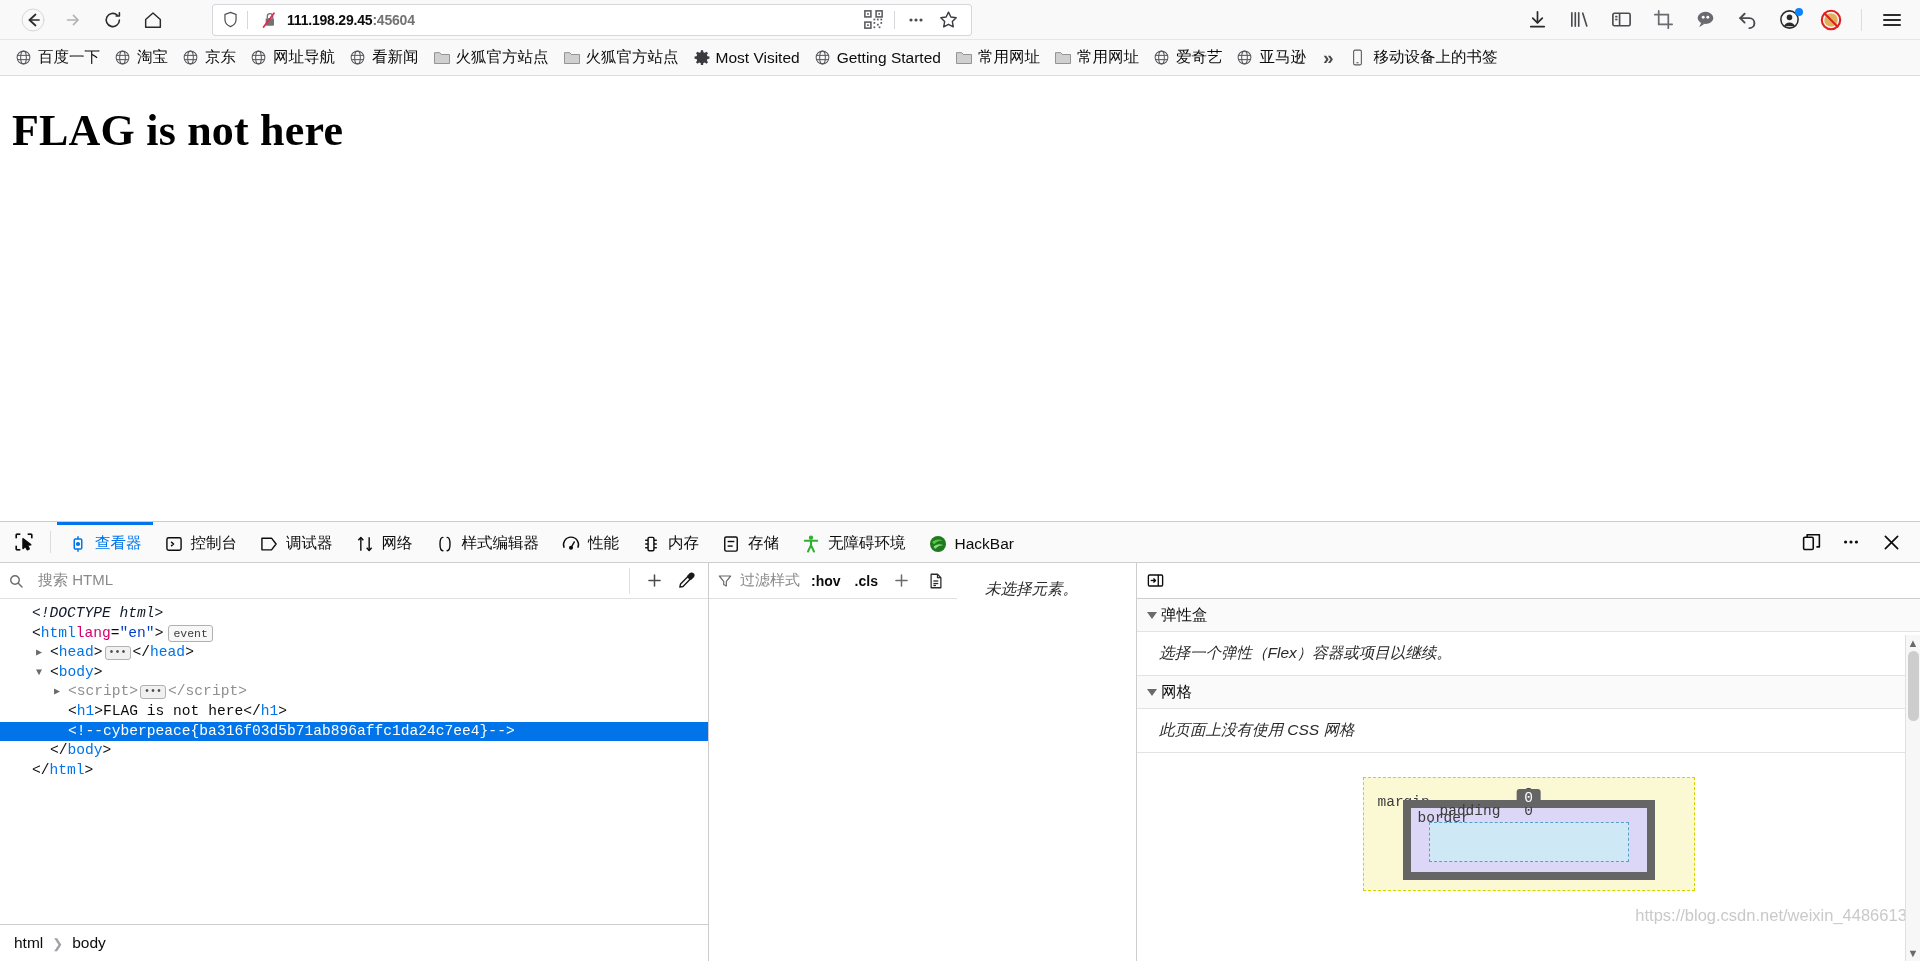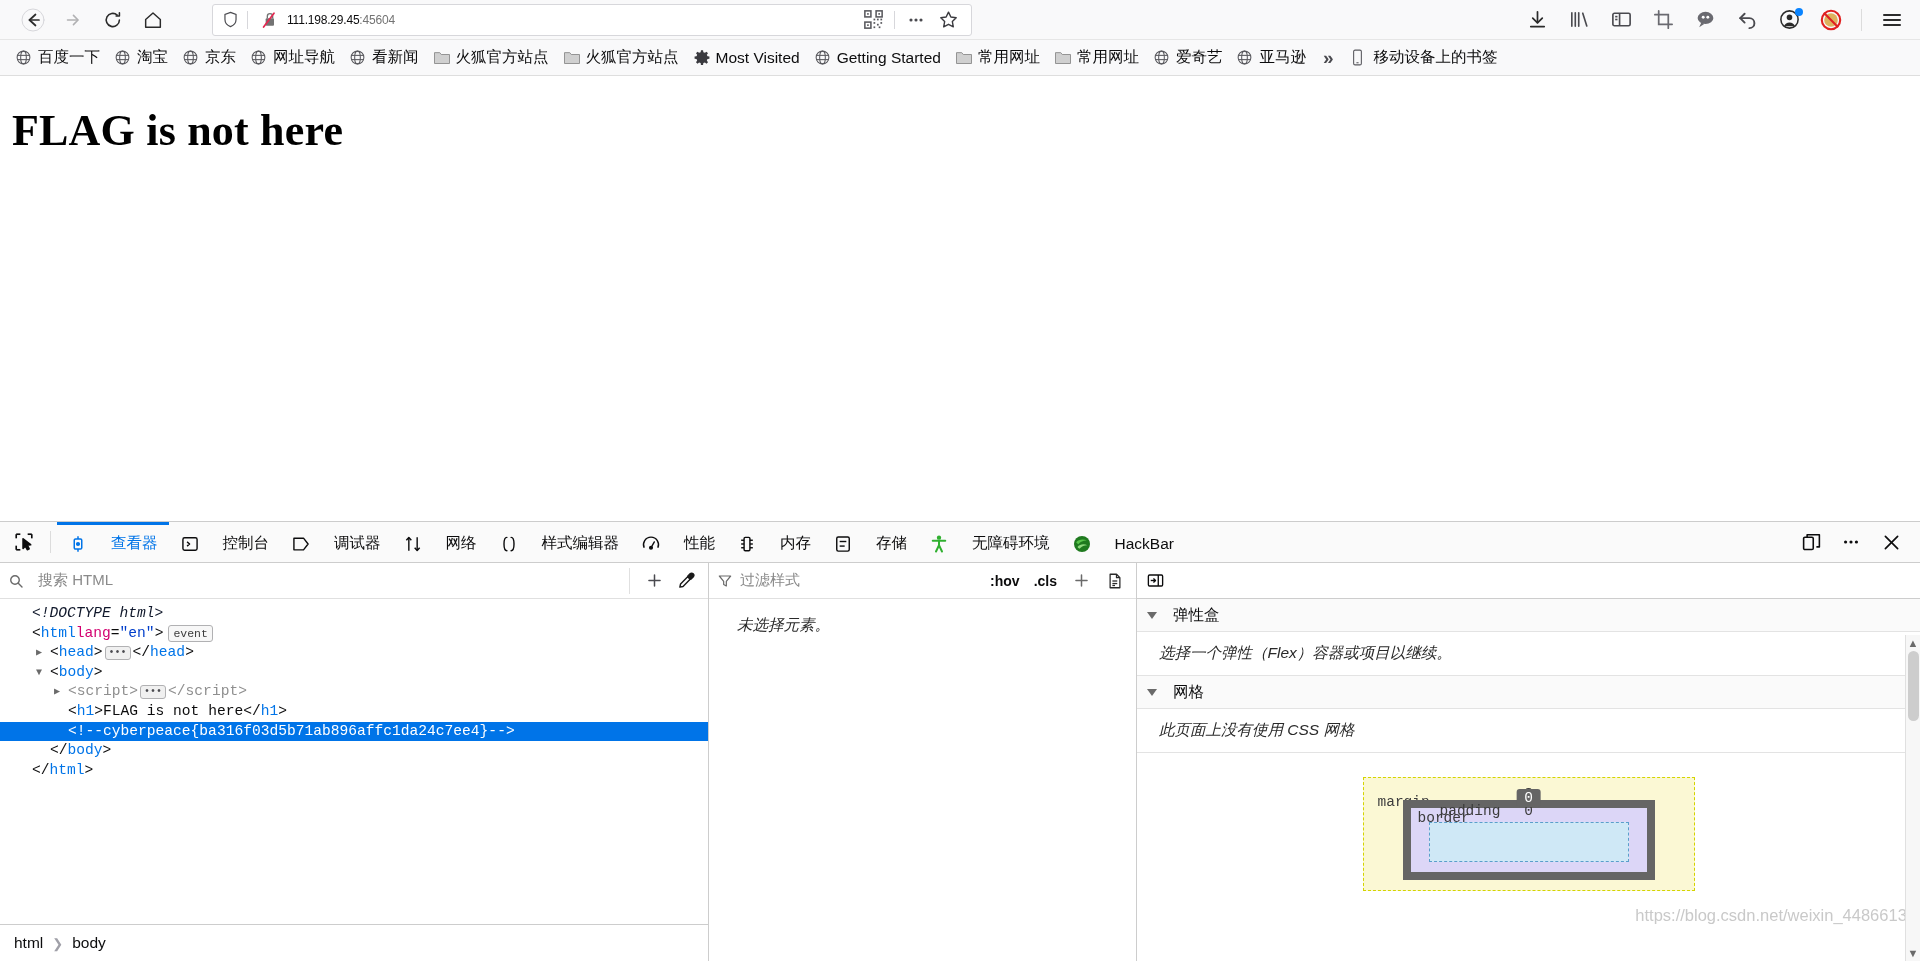--- a/index.html
+++ b/index.html
@@ -40,25 +40,26 @@
     border-radius: 3px;
     display: flex;
     align-items: center;
     padding: 0 8px;
     max-width: 760px;
   }
   .urlbar-identity { display: flex; align-items: center; gap: 5px; padding-right: 8px; }
   .urlbar-sep { width:1px; height:18px; background:#d7d7db; margin:0 6px 0 2px; }
   .url-text {
     flex: 1;
-    font-size: 12px;
+    font-size: 14px;
     color: #0c0c0d;
     letter-spacing: -0.2px;
     white-space: nowrap;
     overflow: hidden;
+    font-weight: bold;
   }
   .url-text .port { color: #737373; }
   .urlbar-actions { display:flex; align-items:center; gap: 2px; }
   .urlbar-icon { width: 30px; height: 26px; display:flex; align-items:center; justify-content:center; color:#4a4a4f;}
   .urlbar-vsep { width:1px; height:18px; background:#d7d7db; margin: 0 4px; }
 
   .toolbar-right { display: flex; align-items: center; gap: 2px; margin-left: auto; }
   .tb-icon {
     width: 40px; height: 34px;
     display: flex; align-items: center; justify-content: center;
@@ -126,21 +127,21 @@
     flex: 0 0 auto;
   }
   .dt-picker {
     width: 40px; height: 38px;
     display:flex; align-items:center; justify-content:center;
     color: #0c0c0d;
   }
   .dt-vsep { width:1px; height:22px; background:#dcdcdc; margin: 0 6px; }
   .dt-tabs { display: flex; align-items: stretch; height: 40px; }
   .dt-tab {
-    display: flex; align-items: center; gap: 23px;
+    display: flex; align-items: center; gap: 7px;
     padding: 0 11px;
     color: #0c0c0d;
     border-top: 3px solid transparent;
     position: relative;
   }
   .dt-tab.active { color: #0074e8; border-top-color: #0074e8; }
   .dt-tab .ti { display:flex; align-items:center; }
   .dt-right-btns { margin-left: auto; display: flex; align-items: center; gap: 2px; padding-right: 6px;}
   .dt-rb { width: 38px; height: 36px; display:flex; align-items:center; justify-content:center; color:#0c0c0d;}
 
@@ -221,21 +222,21 @@
     font-size: 15.5px;
     color: #0c0c0d;
     flex: 0 0 auto;
     background: #fff;
   }
   .bc-sep { color: #a0a0a8; font-size: 13px; }
 
   
   .pane-rules {
     width: 428px;
-    display: flex; flex-direction: column;
+    display: flex; flex-direction: row;
     border-right: 1px solid #cdcdcd;
     min-width: 0;
   }
   .rules-toolbar {
     height: 36px;
     display: flex; align-items: center;
     border-bottom: 1px solid #e0e0e0;
     padding: 0 8px;
     gap: 8px;
     flex: 0 0 auto;
@@ -271,21 +272,21 @@
     display: flex; align-items: center;
     padding: 0 13px;
     color: #0c0c0d;
     border-top: 3px solid transparent;
   }
   .lt-tab.active { color: #0074e8; border-top-color: #0074e8; }
 
   .layout-scroll { flex: 1; overflow: hidden; position: relative; }
   .accordion-head {
     height: 33px;
-    display: flex; align-items: center; gap: 16px;
+    display: flex; align-items: center; gap: 4px;
     padding-left: 10px;
     background: #fafafa;
     border-bottom: 1px solid #e3e3e3;
     font-size: 15.5px;
     color: #0c0c0d;
   }
   .acc-tri { width: 0; height: 0; border-left: 5.5px solid transparent; border-right: 5.5px solid transparent; border-top: 7px solid #6a6a6a; }
   .accordion-body {
     padding: 11px 16px 11px 22px;
     font-size: 15.5px;

